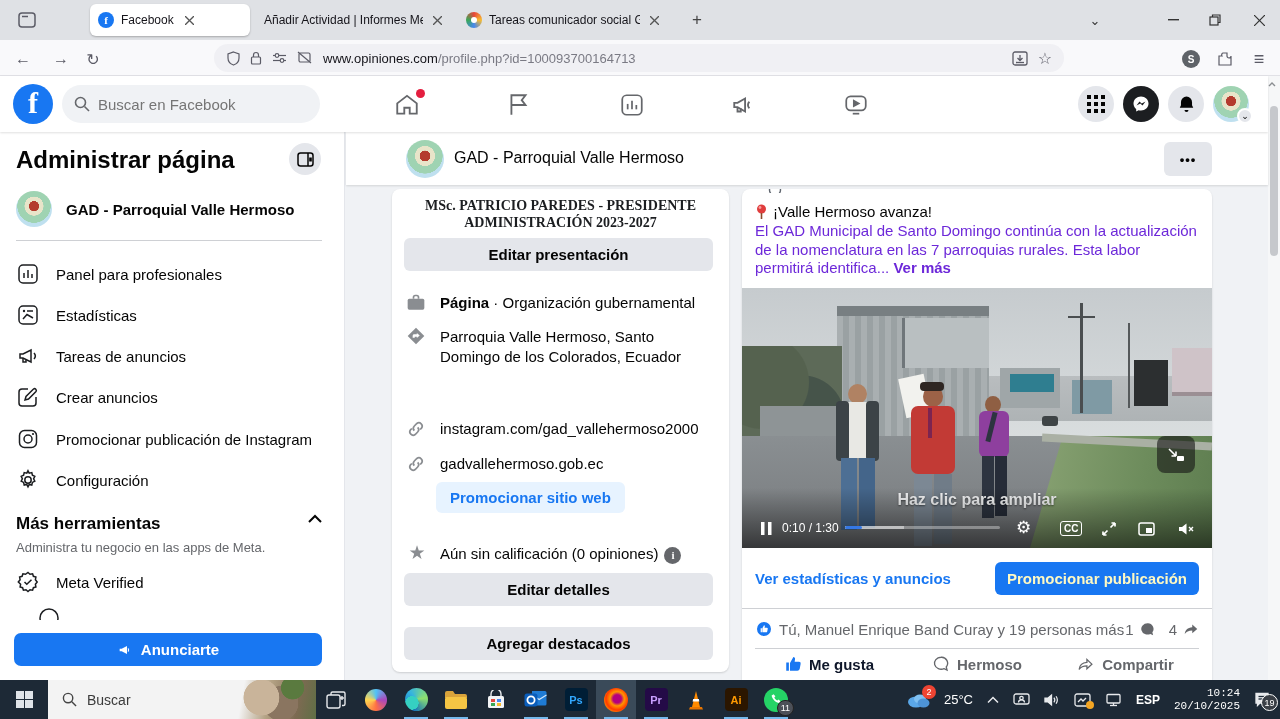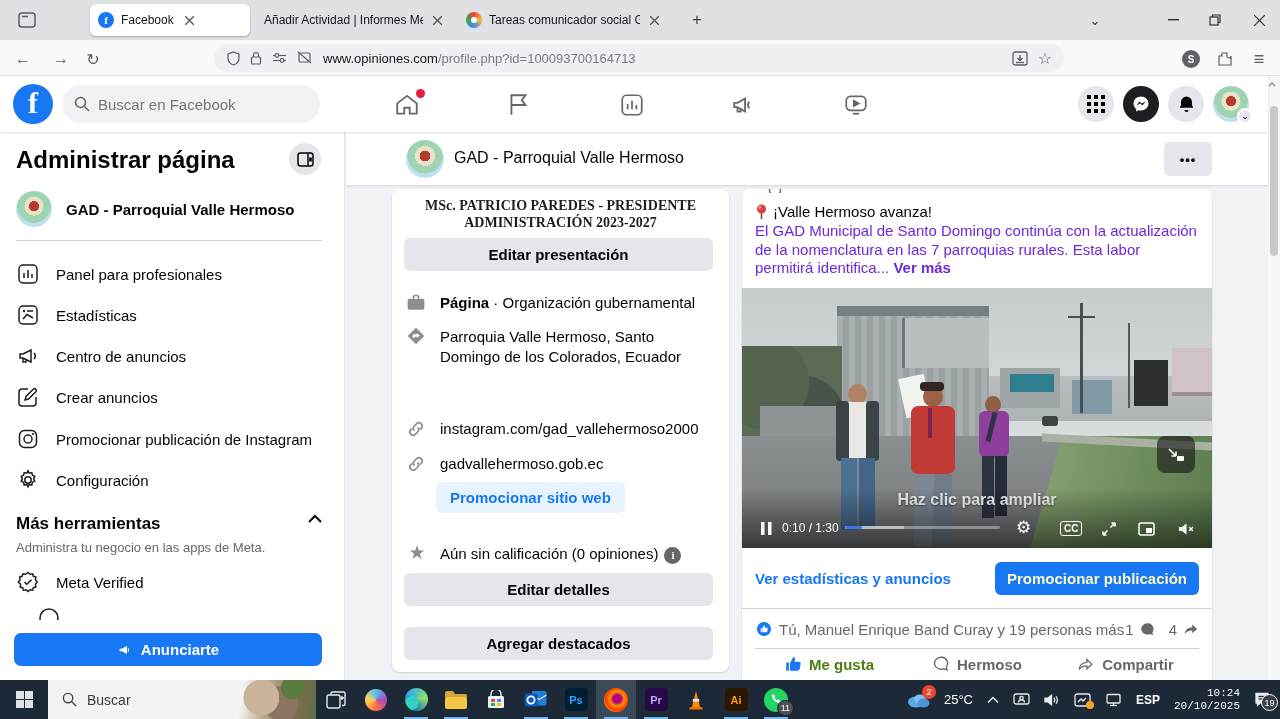--- a/index.html
+++ b/index.html
@@ -85,21 +85,21 @@
   .stats-row { position:absolute; left:13px; top:373px; width:444px; display:flex; align-items:center; justify-content:space-between; }
   .stats-link { color:#1877f2; font-size:15px; font-weight:600; }
   .blue-btn { background:#1877f2; color:#fef9c3; border-radius:6px; font-size:15px; font-weight:600; padding:8px 12px; }
   .divider-full { position:absolute; left:0; top:419px; width:470px; height:1px; background:#ced0d4; }
   .react-row { position:absolute; left:13px; top:426px; width:444px; height:28px; display:flex; align-items:center; color:#65676b; font-size:15px; }
   .like-badge { width:18px; height:18px; border-radius:50%; background:#1877f2; border:2px solid #fff; display:flex; align-items:center; justify-content:center; margin-right:6px; }
   .react-right { margin-left:auto; display:flex; align-items:center; gap:6px; }
   .divider-in { position:absolute; left:13px; top:459px; width:444px; height:1px; background:#ced0d4; }
   .actions { position:absolute; left:13px; top:460px; width:444px; height:30px; display:flex; }
   .action-btn { flex:1; display:flex; align-items:center; justify-content:center; gap:7px; font-size:15px; font-weight:600; color:#65676b; border-radius:4px; }
-  .action-btn.liked { color:#4d7c0f; }
+  .action-btn.liked { color:#0f172a; }
 
   
   #pagescroll { position:absolute; right:0; top:76px; width:12px; height:604px; background:#f6f7f8; }
   #pagescroll .thumb { position:absolute; left:2px; top:30px; width:8px; height:150px; background:#c6c8cc; border-radius:4px; }
   #pagescroll .up { position:absolute; left:0; top:6px; width:12px; text-align:center; color:#8a8d91; font-size:9px; }
 
   
   #taskbar { position:absolute; left:0; top:680px; width:1280px; height:39px; background:#1d2936; display:flex; align-items:center; }
   .startbtn { width:48px; height:39px; display:flex; align-items:center; justify-content:center; }
   .wingrid { display:grid; grid-template-columns:8px 8px; grid-template-rows:8px 8px; gap:1px; }
@@ -356,21 +356,21 @@
   <span class="lbl">Estadísticas</span>
 </div>
 <div class="sb-item" style="top:338px;">
   <span class="sb-ic">
       <svg width="24" height="24" viewBox="0 0 24 24" fill="none" stroke="#1c1e21" stroke-width="1.5">
         <path d="M4 10 V14 H7 L15 18 V6 L7 10 Z"></path>
         <path d="M18 9 a4.5 4.5 0 0 1 0 6"></path>
         <path d="M7 14 V18 H10 V15.5"></path>
       </svg>
     </span>
-  <span class="lbl">Centro de anuncios</span>
+  <span class="lbl">Tareas de anuncios</span>
 </div>
 <div class="sb-item" style="top:379px;">
   <span class="sb-ic">
       <svg width="24" height="24" viewBox="0 0 24 24" fill="none" stroke="#1c1e21" stroke-width="1.5">
         <path d="M20 12 V18 a3 3 0 0 1-3 3 H6 a3 3 0 0 1-3-3 V7 a3 3 0 0 1 3-3 H12"></path>
         <path d="M9 15 l1-3.5 L17.5 4 a1.8 1.8 0 0 1 2.5 2.5 L12.5 14 Z"></path>
       </svg>
     </span>
   <span class="lbl">Crear anuncios</span>
 </div>

